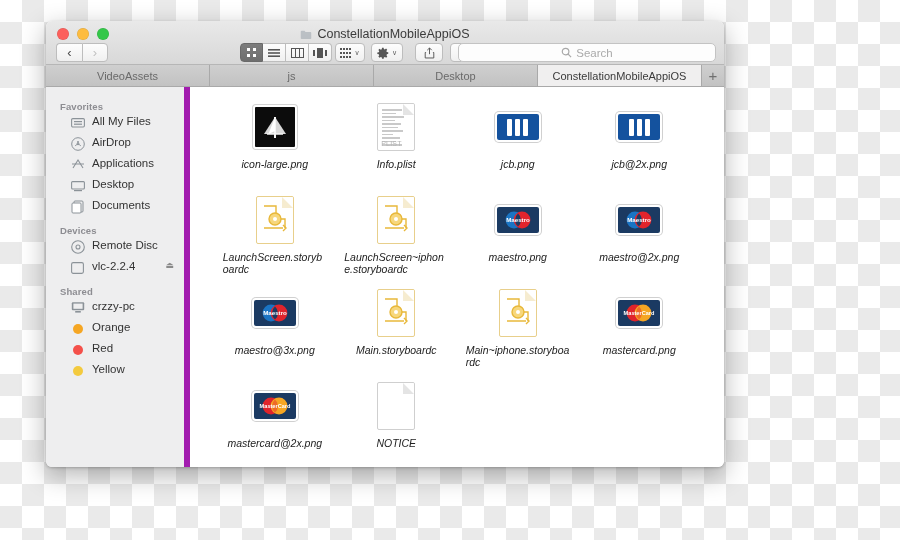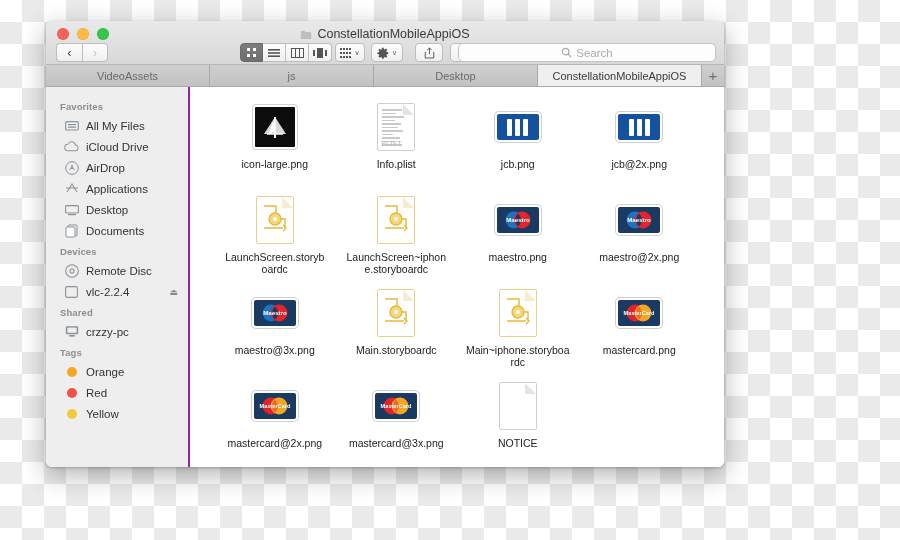--- a/index.html
+++ b/index.html
@@ -115,31 +115,31 @@
     font-size: 15px; color: #6f6f6f; font-weight: 300;
     background: linear-gradient(to bottom,#cfcfcf,#c2c2c2);
   }
 
   
   .body-split { display: flex; height: 380px; }
 
   .sidebar {
     width: 144px;
     background: #eeeeef;
-    border-right: 2px solid #a21caf;
+    border-right: 6px solid #a21caf;
     padding-top: 9px;
     overflow: hidden;
   }
   .sb-header {
     font-size: 9.5px; color: #8d8d92; font-weight: bold;
     padding: 5px 0 3px 14px; letter-spacing: .1px;
   }
   .sb-item {
-    display: flex; align-items: center; gap: 7px;
-    height: 21px; padding-left: 18px;
+    display: flex; gap: 7px;
+    height: 21px; padding-left: 24px;
     font-size: 11.5px; color: #333;
     position: relative;
   }
   .sb-ico { width: 15px; height: 15px; flex: none; display:flex; align-items:center; justify-content:center; }
   .sb-label { white-space: nowrap; overflow: hidden; }
   .eject { position:absolute; right: 10px; color:#8a8a8a; font-size:9px; }
   .dot { width: 10px; height: 10px; border-radius: 50%; }
 
   
   .filearea {
@@ -153,22 +153,22 @@
     row-gap: 3px;
   }
   .cell {
     display: flex; flex-direction: column; align-items: center;
     padding-top: 7px;
     min-height: 90px;
   }
   .thumb { height: 50px; display: flex; align-items: center; justify-content: center; }
   .fname {
     margin-top: 6px;
-    font-size: 10.5px; color: #222; text-align: center;
-    line-height: 12px; max-width: 104px; word-break: break-word;
+    font-size: 10.5px; color: #222; 
+    line-height: 12px; max-width: 104px; word-break: break-word; font-style: italic;
   }
 
   
   .app-icon {
     width: 44px; height: 44px; background: #0c0c0c; border-radius: 3px;
     border: 2px solid #fff; box-shadow: 0 0 0 1px #d4d4d4;
     display:flex; align-items:center; justify-content:center;
   }
   .card {
     width: 46px; height: 30px; border-radius: 4px;
@@ -345,28 +345,20 @@
         <span class="sb-ico">
           <svg width="14" height="13" viewBox="0 0 14 13">
               <rect x=".6" y="2.6" width="12.8" height="8.4" rx="1.2" fill="none" stroke="#8b9298" stroke-width="1.1"></rect>
               <rect x="3" y="5" width="8" height="1.2" fill="#8b9298"></rect>
               <rect x="3" y="7.6" width="8" height="1.2" fill="#8b9298"></rect>
             </svg>
         </span>
         <span class="sb-label">All My Files</span>
       </div>
 
-      <div class="sb-item">
-        <span class="sb-ico">
-          <svg width="15" height="11" viewBox="0 0 16 11">
-              <path d="M4.3 10h7.6a3 3 0 00.3-6 4.2 4.2 0 00-8-1 2.8 2.8 0 00.1 7z" fill="none" stroke="#8b9298" stroke-width="1.1"></path>
-            </svg>
-        </span>
-        <span class="sb-label">iCloud Drive</span>
-      </div>
 
       <div class="sb-item">
         <span class="sb-ico">
           <svg width="14" height="14" viewBox="0 0 14 14">
               <circle cx="7" cy="7" r="6.3" fill="none" stroke="#8b9298" stroke-width="1"></circle>
               <path d="M4.2 8.8a3.6 3.6 0 015.6 0M5.5 6.9a2 2 0 013 0" fill="none" stroke="#8b9298" stroke-width="1"></path>
               <circle cx="7" cy="5" r="1" fill="#8b9298"></circle>
             </svg>
         </span>
         <span class="sb-label">AirDrop</span>
@@ -432,21 +424,20 @@
         <span class="sb-ico">
           <svg width="14" height="13" viewBox="0 0 14 13">
               <rect x=".8" y="1.2" width="12.4" height="8" rx="1" fill="#8b9298"></rect>
               <rect x="2.4" y="2.6" width="9.2" height="5.2" fill="#eeeeef"></rect>
               <rect x="4.2" y="10" width="5.6" height="1.6" fill="#8b9298"></rect>
             </svg>
         </span>
         <span class="sb-label">crzzy-pc</span>
       </div>
 
-      <div class="sb-header">Tags</div>
 
       <div class="sb-item">
         <span class="sb-ico">
             <span class="dot" style="background:#f5a623"></span>
           </span>
         <span class="sb-label">Orange</span>
       </div>
       <div class="sb-item">
         <span class="sb-ico">
             <span class="dot" style="background:#f4504a"></span>
@@ -662,33 +653,20 @@
                 <circle cx="16" cy="11" r="8.4" fill="#e0242b"></circle>
                 <circle cx="24" cy="11" r="8.4" fill="#f5a623"></circle>
                 <path d="M20 4.6a8.4 8.4 0 000 12.8 8.4 8.4 0 000-12.8z" fill="#ee6a26"></path>
                 <text x="20" y="12.8" font-family="Liberation Sans, sans-serif" font-size="5.6" font-weight="bold" fill="#ffffff" text-anchor="middle">MasterCard</text>
               </svg>
             </div>
           </div>
           <div class="fname">mastercard@2x.png</div>
         </div>
 
-        <div class="cell">
-          <div class="thumb">
-            <div class="card navy">
-              <svg width="40" height="22" viewBox="0 0 40 22">
-                <circle cx="16" cy="11" r="8.4" fill="#e0242b"></circle>
-                <circle cx="24" cy="11" r="8.4" fill="#f5a623"></circle>
-                <path d="M20 4.6a8.4 8.4 0 000 12.8 8.4 8.4 0 000-12.8z" fill="#ee6a26"></path>
-                <text x="20" y="12.8" font-family="Liberation Sans, sans-serif" font-size="5.6" font-weight="bold" fill="#ffffff" text-anchor="middle">MasterCard</text>
-              </svg>
-            </div>
-          </div>
-          <div class="fname">mastercard@3x.png</div>
-        </div>
 
         <div class="cell">
           <div class="thumb">
             <div class="doc"></div>
           </div>
           <div class="fname">NOTICE</div>
         </div>
 
       </div>
     </div>

